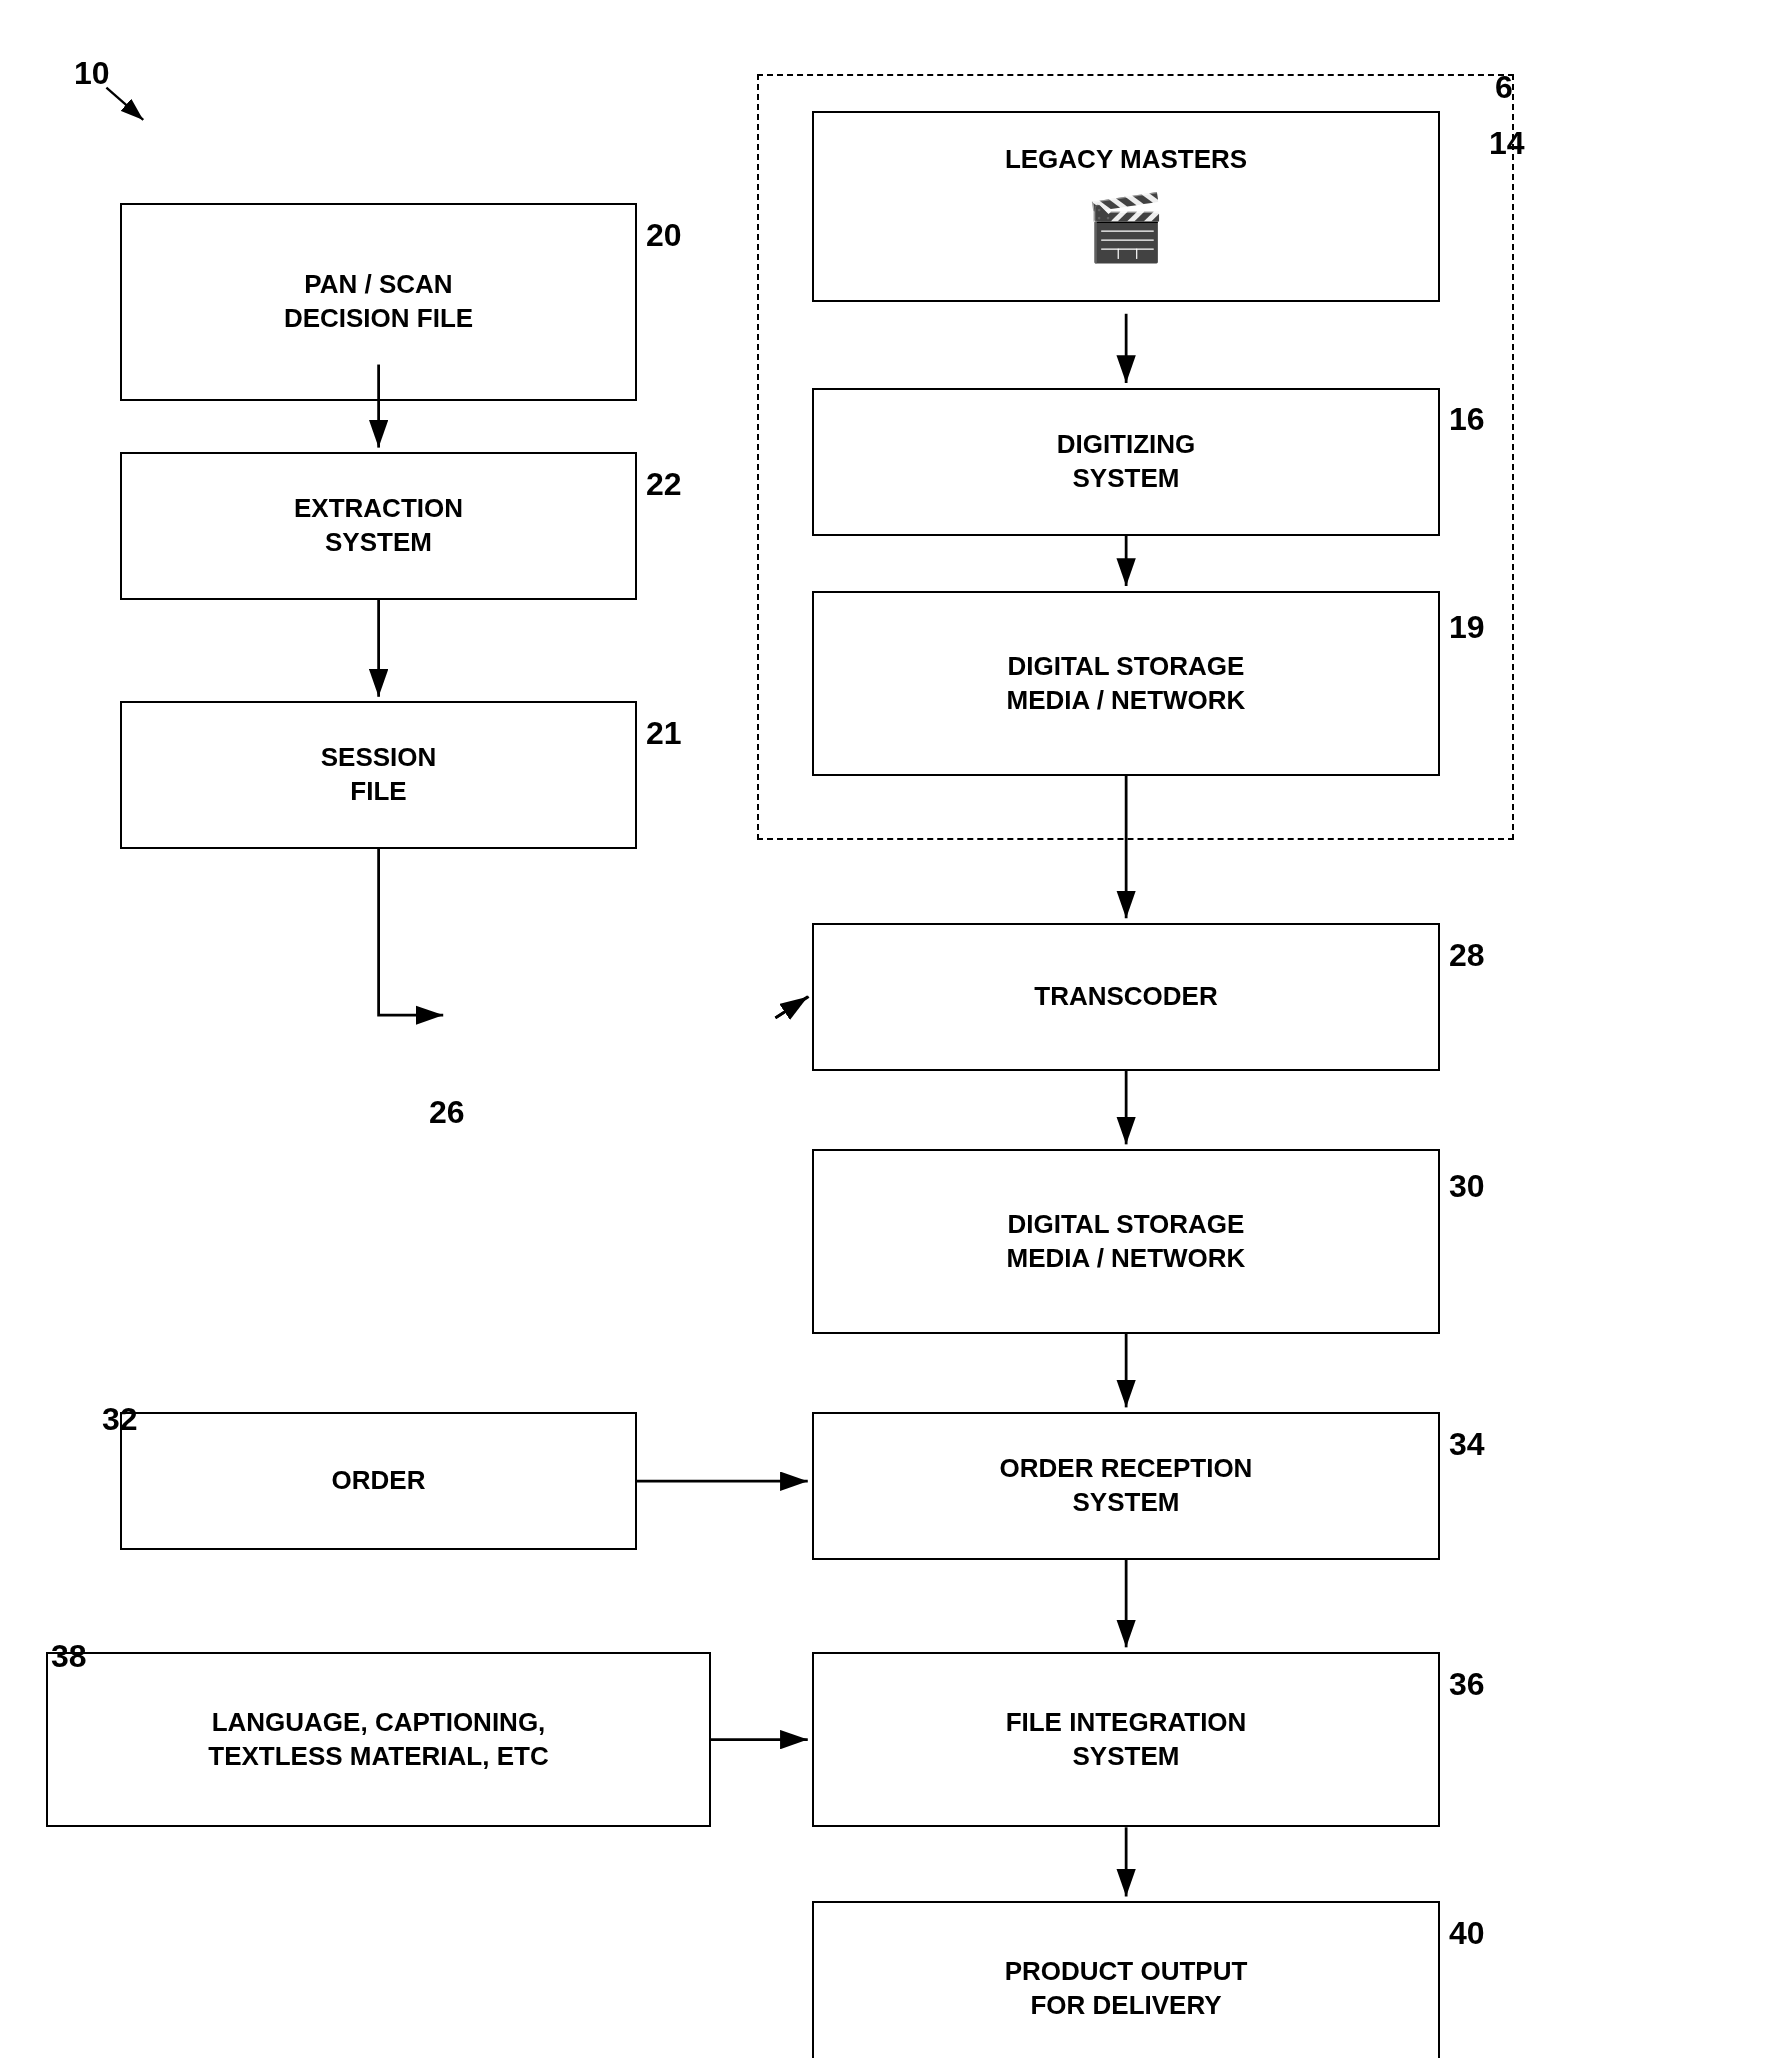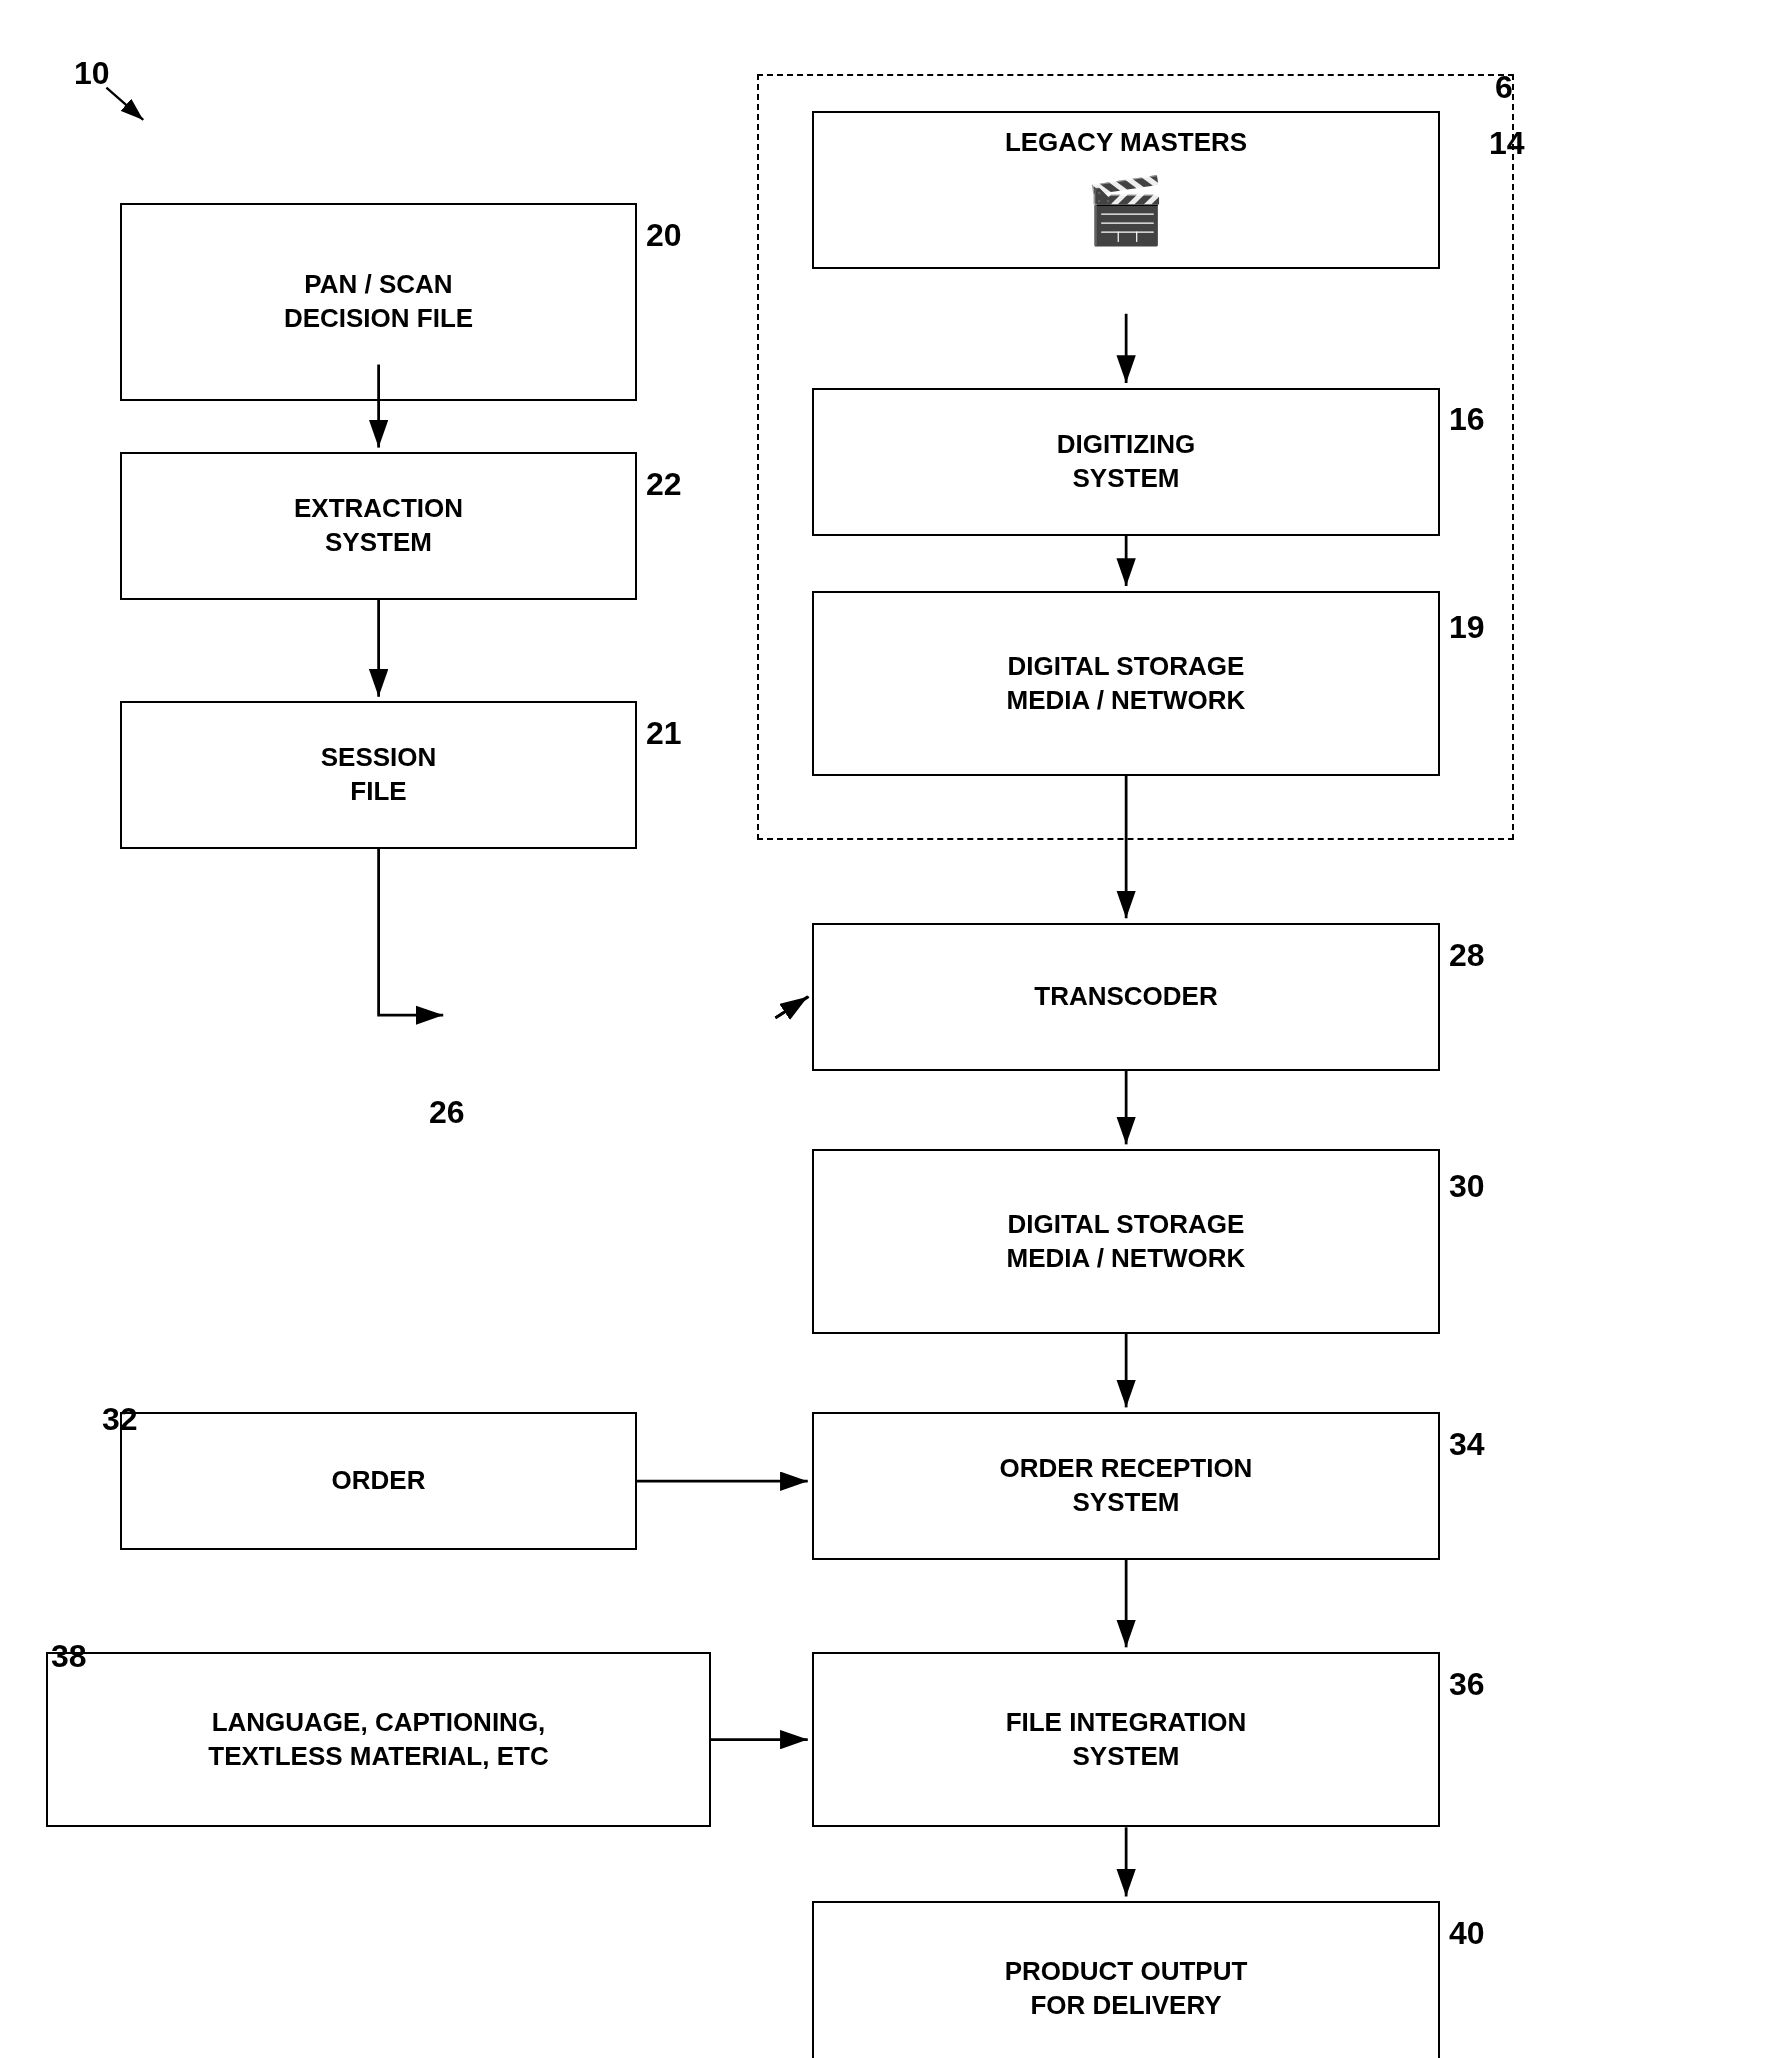--- a/index.html
+++ b/index.html
@@ -60,21 +60,21 @@
 </head>
 <body>
 
 <div class="diagram-container">
 
   <span class="label-num" style="left:74px; top:55px;">10</span>
 
   <div class="dashed-box" style="left:757px; top:74px; width:757px; height:766px;"></div>
   <span class="label-num" style="left:1495px; top:69px;">6</span>
 
-  <div class="box" style="left:812px; top:111px; width:628px; height:158px;">
+  <div class="box" style="left:812px; top:111px; width:628px; height:191px;">
     <div class="legacy-inner">
       <span>LEGACY MASTERS</span>
       <span style="font-size:65px;">🎬</span>
     </div>
   </div>
   <span class="label-num" style="left:1449px; top:125px;margin-left:40px;">14</span>
 
   <div class="box" style="left:812px; top:388px; width:628px; height:148px;">
     <span>DIGITIZING<br>SYSTEM</span>
   </div>

